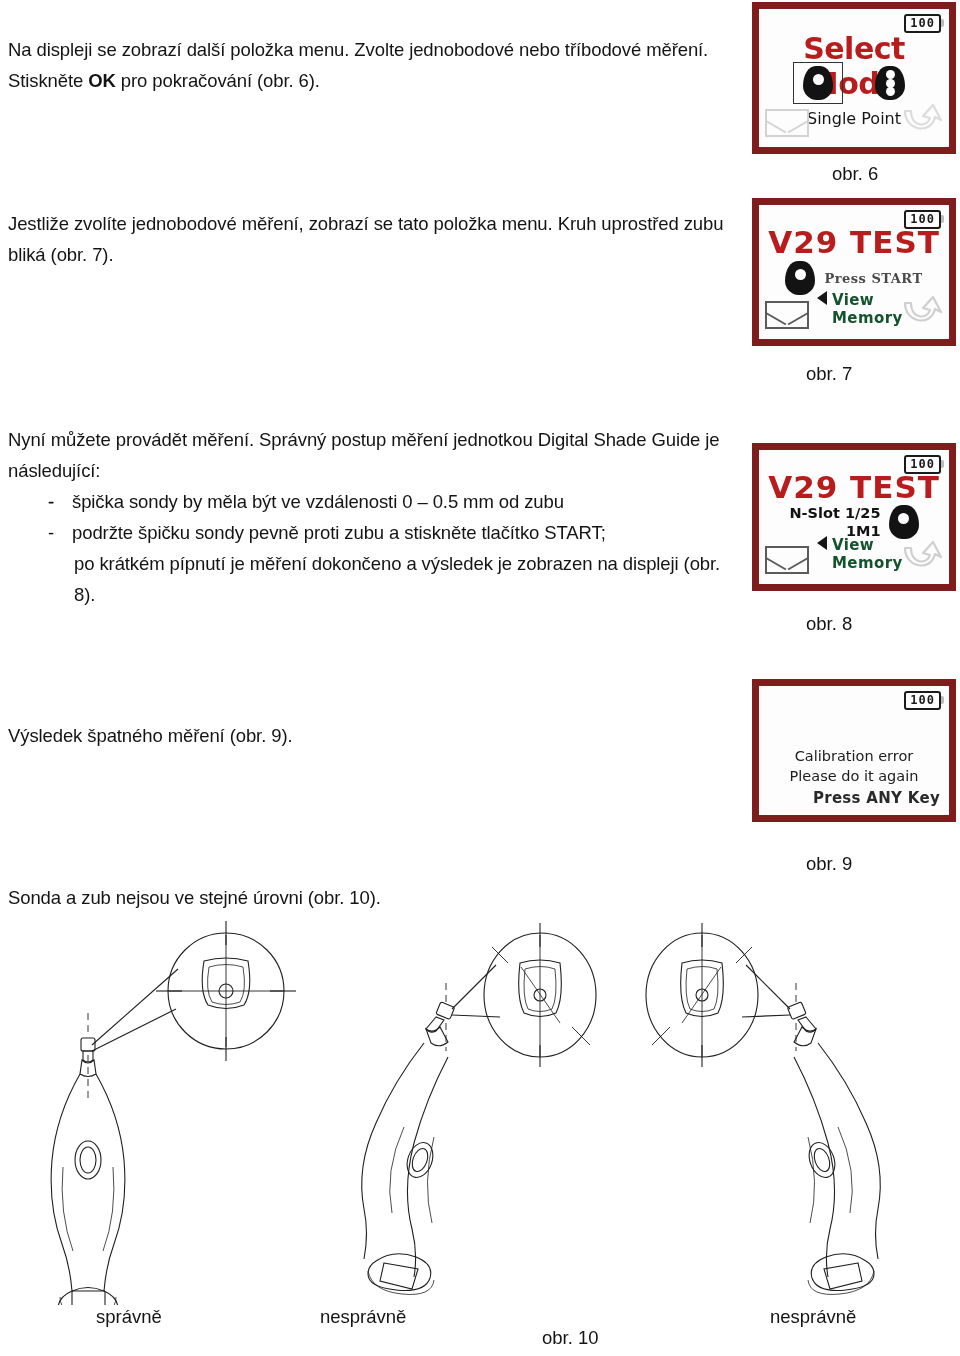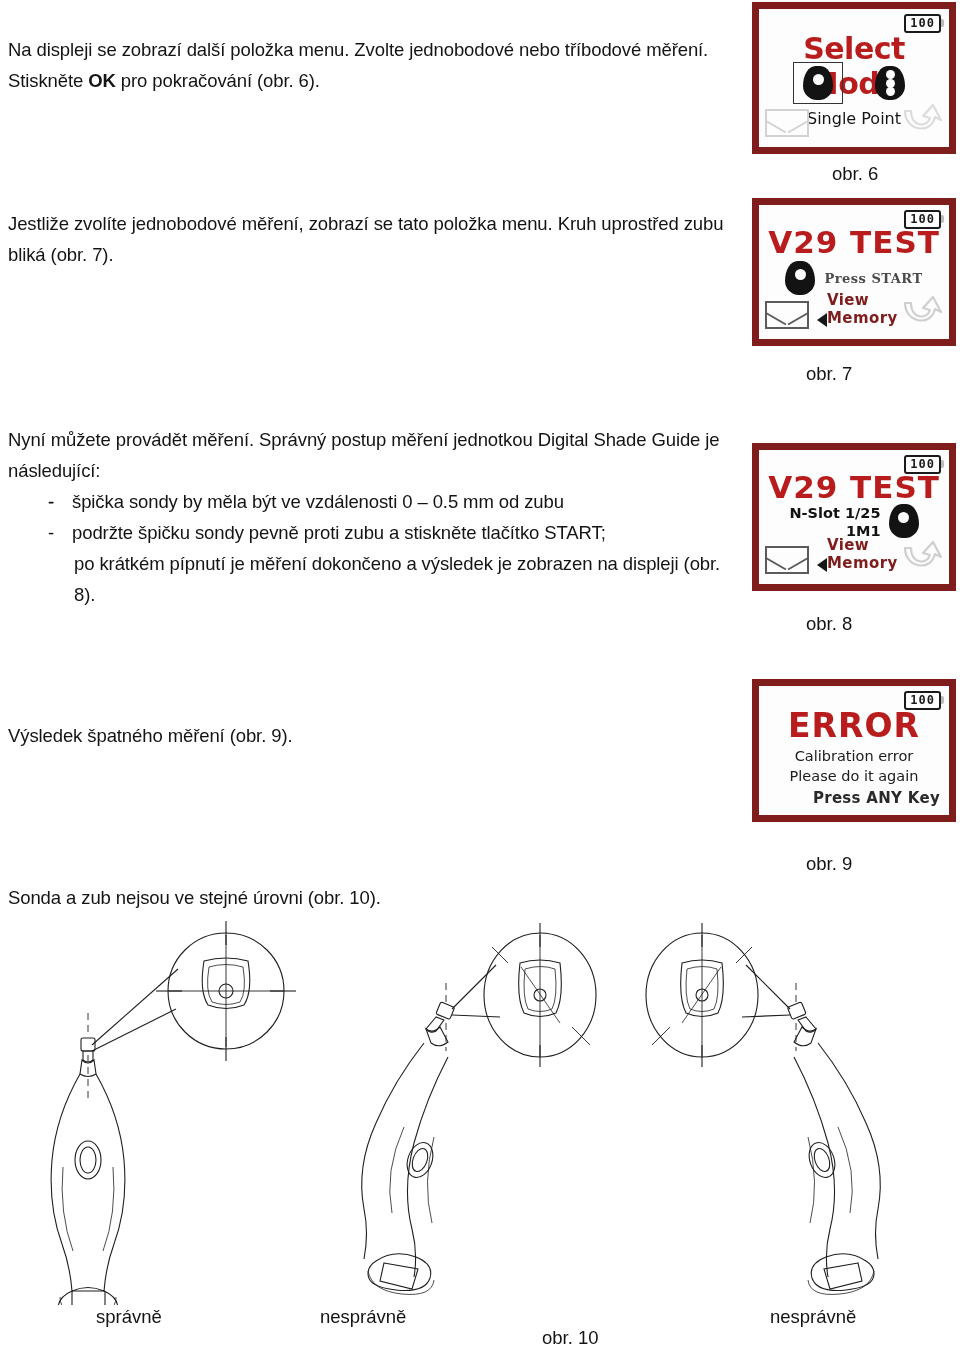--- a/index.html
+++ b/index.html
@@ -171,20 +171,21 @@
     font-family: "DejaVu Serif", serif;
   }
 
   .slot-row {
     position: absolute;
     top: 54px;
     left: 10px;
     right: 10px;
     display: flex;
     justify-content: center;
+    align-items: center;
     gap: 8px;
   }
   .slot-text {
     text-align: right;
     font-size: 14.5px;
     font-weight: 700;
     color: #121212;
     line-height: 18px;
   }
   .slot-text .l2 { display: block; }
@@ -234,24 +235,25 @@
   .envelope::before { left: -1px; transform: rotate(30deg); transform-origin: left center; }
   .envelope::after  { right: -1px; transform: rotate(-30deg); transform-origin: right center; }
   .envelope.dark { border-color: #5b5b5b; }
   .envelope.dark::before, .envelope.dark::after { background: #5b5b5b; }
 
   .view-mem {
     position: absolute;
     left: 52px;
     bottom: 6px;
     display: flex;
-    align-items: flex-end;
+    align-items: flex-start;
+    gap: 5px;
     font-size: 15px;
     font-weight: 700;
-    color: #7f1d1d;
+    color: #14532d;
     letter-spacing: 0.4px;
   }
   .tri-left {
     width: 0; height: 0;
     border-top: 7px solid transparent;
     border-bottom: 7px solid transparent;
     border-right: 10px solid #161616;
   }
   .retn {
     position: absolute;
@@ -391,21 +393,20 @@
       </div>
       <svg class="retn" viewBox="0 0 46 40">
         <path d="M8 10 C8 30, 34 34, 38 16 L44 19 L36 4 L26 15 L33 17 C30 27, 14 26, 14 10 Z" fill="none" stroke="#cfcfcf" stroke-width="2.2" stroke-linejoin="round"></path>
       </svg>
     </div>
   </div>
   <div class="cap cap-8">obr. 8</div>
 
   <div class="lcd lcd-9">
     <div class="batt">100</div>
-    <div class="lcd-title t-error">ERROR</div>
     <div class="err-lines">
       <div>Calibration error</div>
       <div>Please do it again</div>
     </div>
     <div class="err-press">Press ANY Key</div>
   </div>
   <div class="cap cap-9">obr. 9</div>
 
   <svg class="illus" viewBox="0 0 960 400">
     <g fill="none" stroke="#1f1f1f" stroke-width="1.1">

